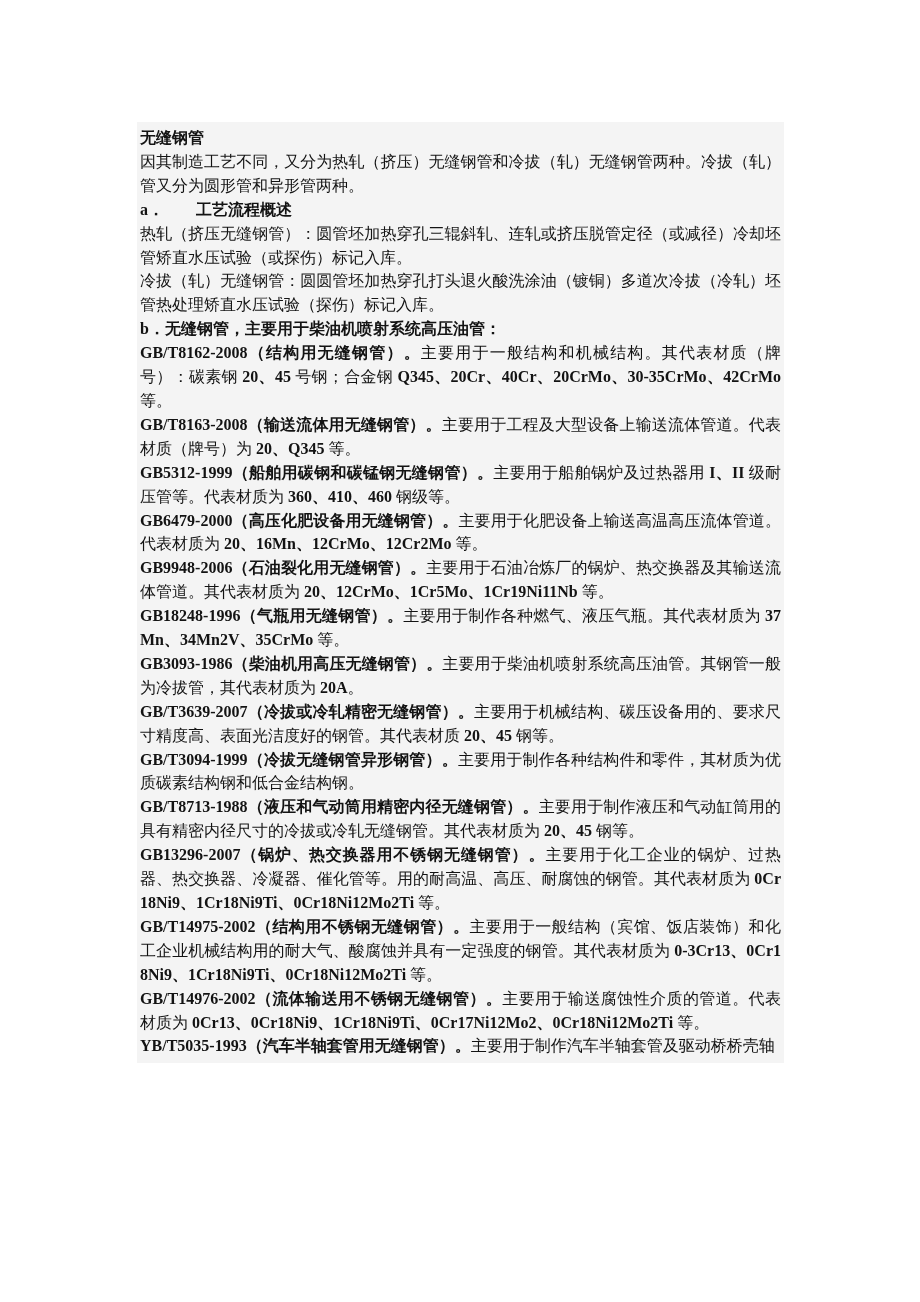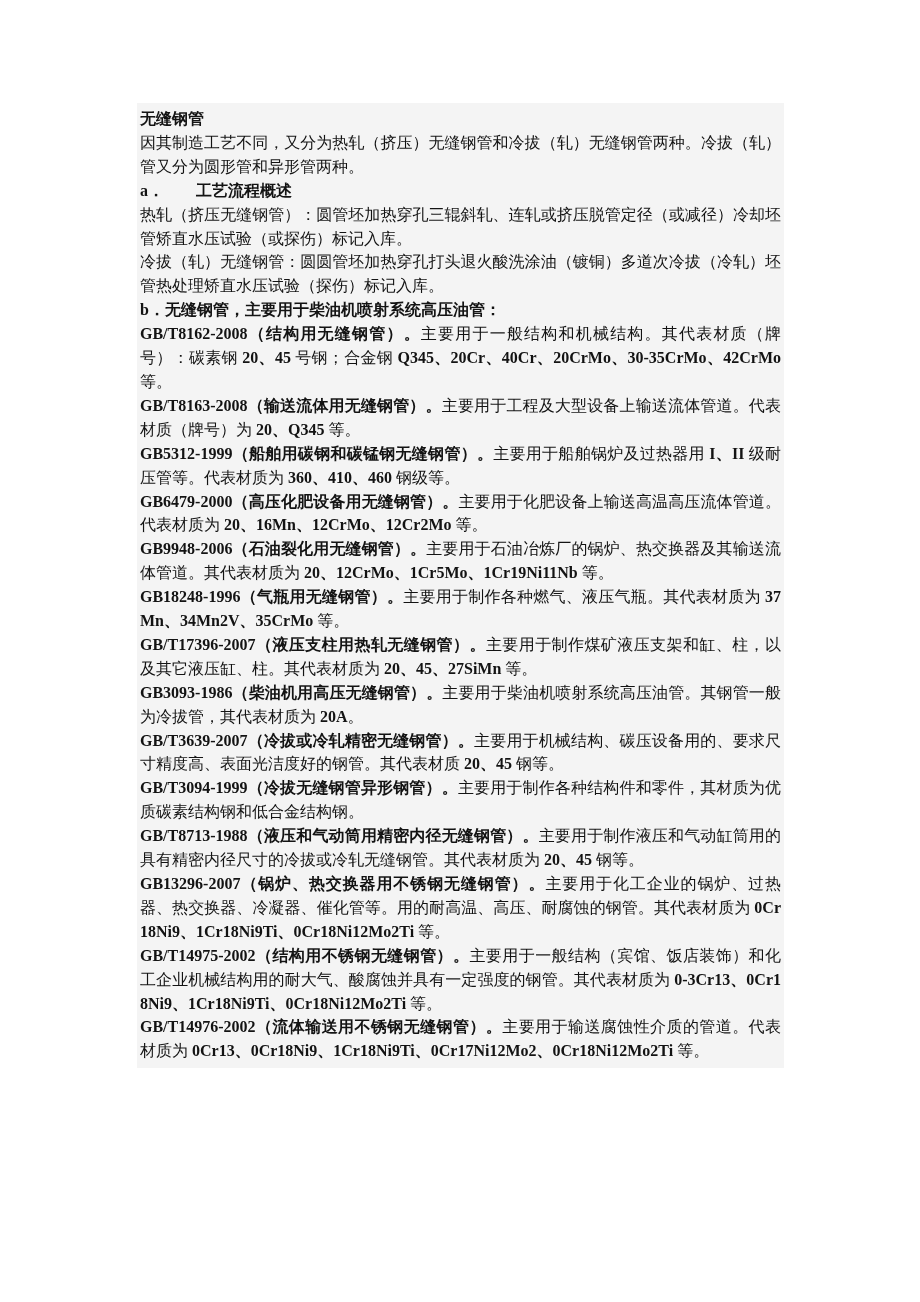--- a/index.html
+++ b/index.html
@@ -9,21 +9,21 @@
   }
   body {
     width: 920px;
     height: 1302px;
     position: relative;
     font-family: "Liberation Serif", "DejaVu Serif", serif;
   }
   .text-block {
     position: absolute;
     left: 137px;
-    top: 103px;
+    top: 122px;
     width: 647px;
     box-sizing: border-box;
     padding: 4px 3px 5px 3px;
     background: #f4f4f4;
   }
   .para {
     margin: 0;
     font-size: 16px;
     line-height: 23.9px;
     color: #131313;
@@ -44,22 +44,22 @@
       <p class="para"><span class="b">a．　　工艺流程概述</span></p>
       <p class="para"><span class="">热轧（挤压无缝钢管）：圆管坯加热穿孔三辊斜轧、连轧或挤压脱管定径（或减径）冷却坯管矫直水压试验（或探伤）标记入库。</span></p>
       <p class="para"><span class="">冷拔（轧）无缝钢管：圆圆管坯加热穿孔打头退火酸洗涂油（镀铜）多道次冷拔（冷轧）坯管热处理矫直水压试验（探伤）标记入库。</span></p>
       <p class="para"><span class="b">b．无缝钢管，主要用于柴油机喷射系统高压油管：</span></p>
       <p class="para"><span class="b">GB/T8162-2008（结构用无缝钢管）。</span><span class="">主要用于一般结构和机械结构。其代表材质（牌号）：碳素钢 </span><span class="b">20、45</span><span class=""> 号钢；合金钢 </span><span class="b">Q345、20Cr、40Cr、20CrMo、30-35CrMo、42CrMo</span><span class=""> 等。</span></p>
       <p class="para"><span class="b">GB/T8163-2008（输送流体用无缝钢管）。</span><span class="">主要用于工程及大型设备上输送流体管道。代表材质（牌号）为 </span><span class="b">20、Q345</span><span class=""> 等。</span></p>
       <p class="para"><span class="b">GB5312-1999（船舶用碳钢和碳锰钢无缝钢管）。</span><span class="">主要用于船舶锅炉及过热器用 </span><span class="b">I、II</span><span class=""> 级耐压管等。代表材质为 </span><span class="b">360、410、460</span><span class=""> 钢级等。</span></p>
       <p class="para"><span class="b">GB6479-2000（高压化肥设备用无缝钢管）。</span><span class="">主要用于化肥设备上输送高温高压流体管道。代表材质为 </span><span class="b">20、16Mn、12CrMo、12Cr2Mo</span><span class=""> 等。</span></p>
       <p class="para"><span class="b">GB9948-2006（石油裂化用无缝钢管）。</span><span class="">主要用于石油冶炼厂的锅炉、热交换器及其输送流体管道。其代表材质为 </span><span class="b">20、12CrMo、1Cr5Mo、1Cr19Ni11Nb</span><span class=""> 等。</span></p>
       <p class="para"><span class="b">GB18248-1996（气瓶用无缝钢管）。</span><span class="">主要用于制作各种燃气、液压气瓶。其代表材质为 </span><span class="b">37Mn、34Mn2V、35CrMo</span><span class=""> 等。</span></p>
-      <p class="para"><span class="b">GB/T17396-2007（液压支柱用热轧无缝钢管）。</span><span class="">主要用于制作煤矿液压支架和缸、柱，以及其它液压缸、柱。其代表材质为 </span><span class="b">20、45、27SiMn</span><span class=""> 等。</span></p>
       <p class="para"><span class="b">GB3093-1986（柴油机用高压无缝钢管）。</span><span class="">主要用于柴油机喷射系统高压油管。其钢管一般为冷拔管，其代表材质为 </span><span class="b">20A</span><span class="">。</span></p>
       <p class="para"><span class="b">GB/T3639-2007（冷拔或冷轧精密无缝钢管）。</span><span class="">主要用于机械结构、碳压设备用的、要求尺寸精度高、表面光洁度好的钢管。其代表材质 </span><span class="b">20、45</span><span class=""> 钢等。</span></p>
       <p class="para"><span class="b">GB/T3094-1999（冷拔无缝钢管异形钢管）。</span><span class="">主要用于制作各种结构件和零件，其材质为优质碳素结构钢和低合金结构钢。</span></p>
       <p class="para"><span class="b">GB/T8713-1988（液压和气动筒用精密内径无缝钢管）。</span><span class="">主要用于制作液压和气动缸筒用的具有精密内径尺寸的冷拔或冷轧无缝钢管。其代表材质为 </span><span class="b">20、45</span><span class=""> 钢等。</span></p>
       <p class="para"><span class="b">GB13296-2007（锅炉、热交换器用不锈钢无缝钢管）。</span><span class="">主要用于化工企业的锅炉、过热器、热交换器、冷凝器、催化管等。用的耐高温、高压、耐腐蚀的钢管。其代表材质为 </span><span class="b">0Cr18Ni9、1Cr18Ni9Ti、0Cr18Ni12Mo2Ti</span><span class=""> 等。</span></p>
       <p class="para"><span class="b">GB/T14975-2002（结构用不锈钢无缝钢管）。</span><span class="">主要用于一般结构（宾馆、饭店装饰）和化工企业机械结构用的耐大气、酸腐蚀并具有一定强度的钢管。其代表材质为 </span><span class="b">0-3Cr13、0Cr18Ni9、1Cr18Ni9Ti、0Cr18Ni12Mo2Ti</span><span class=""> 等。</span></p>
       <p class="para"><span class="b">GB/T14976-2002（流体输送用不锈钢无缝钢管）。</span><span class="">主要用于输送腐蚀性介质的管道。代表材质为 </span><span class="b">0Cr13、0Cr18Ni9、1Cr18Ni9Ti、0Cr17Ni12Mo2、0Cr18Ni12Mo2Ti</span><span class=""> 等。</span></p>
+      <p class="para"><span class="b">YB/T5035-1993（汽车半轴套管用无缝钢管）。</span><span class="">主要用于制作汽车半轴套管及驱动桥桥壳轴</span></p>
     </div>
 </div>
 
 </body></html>

